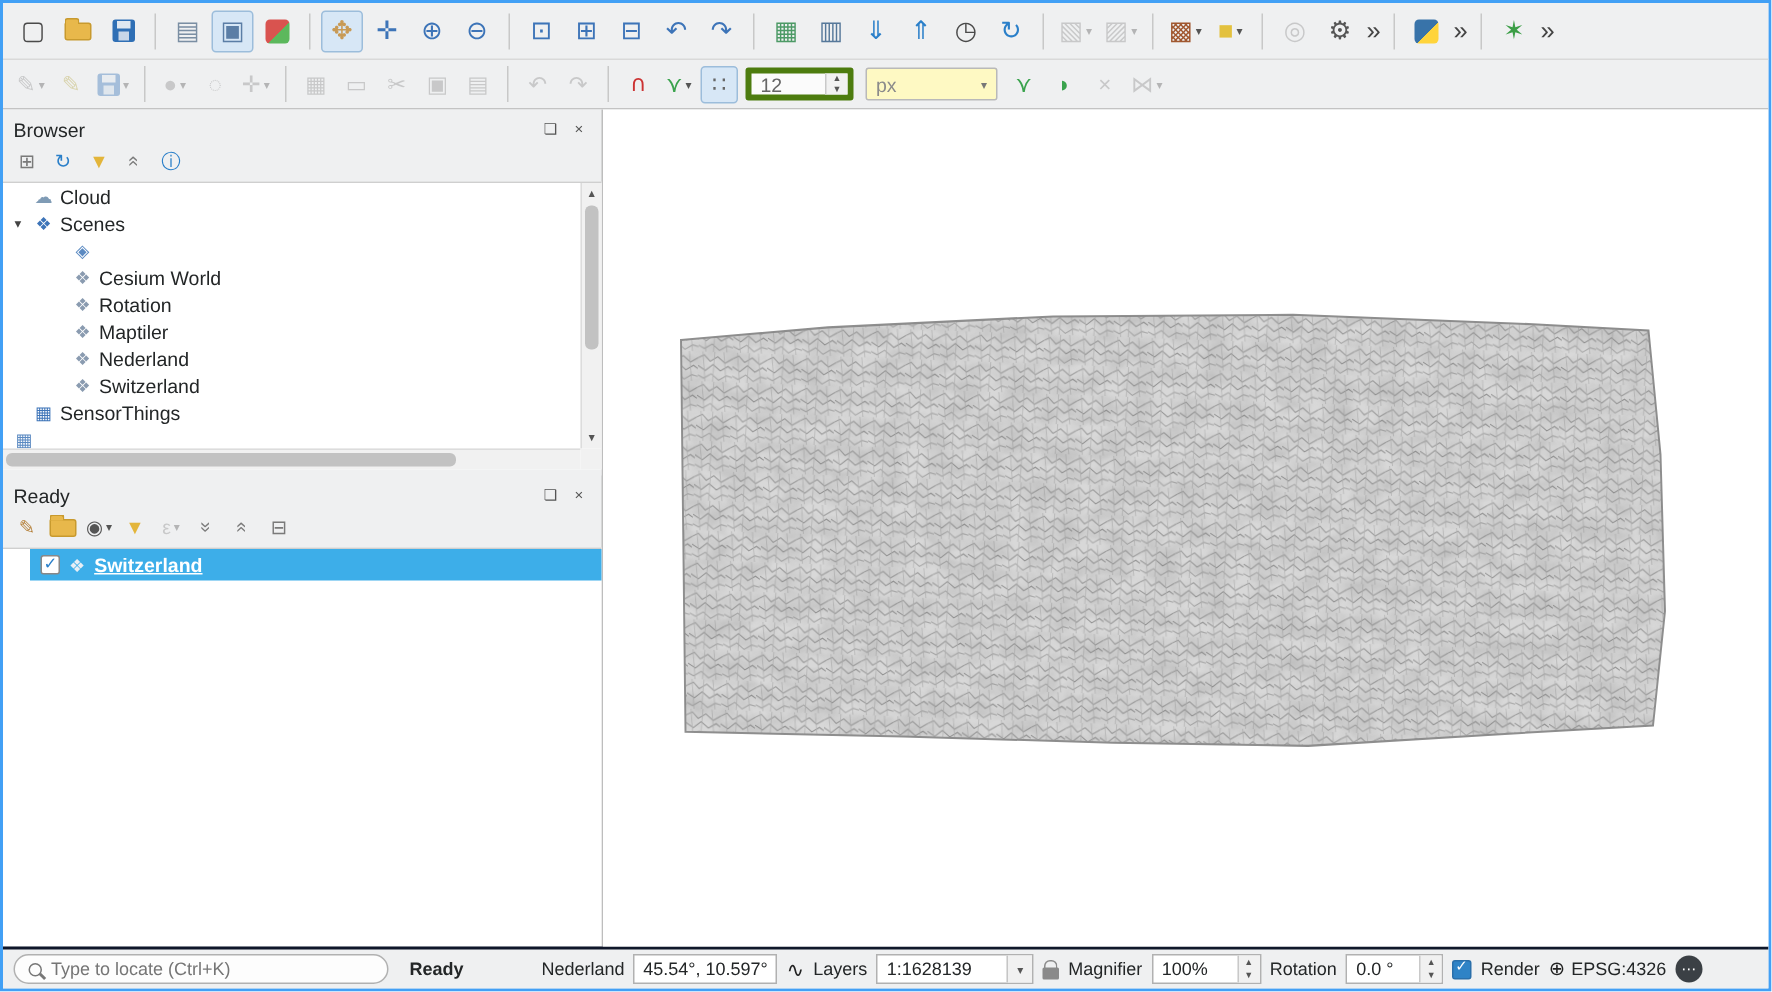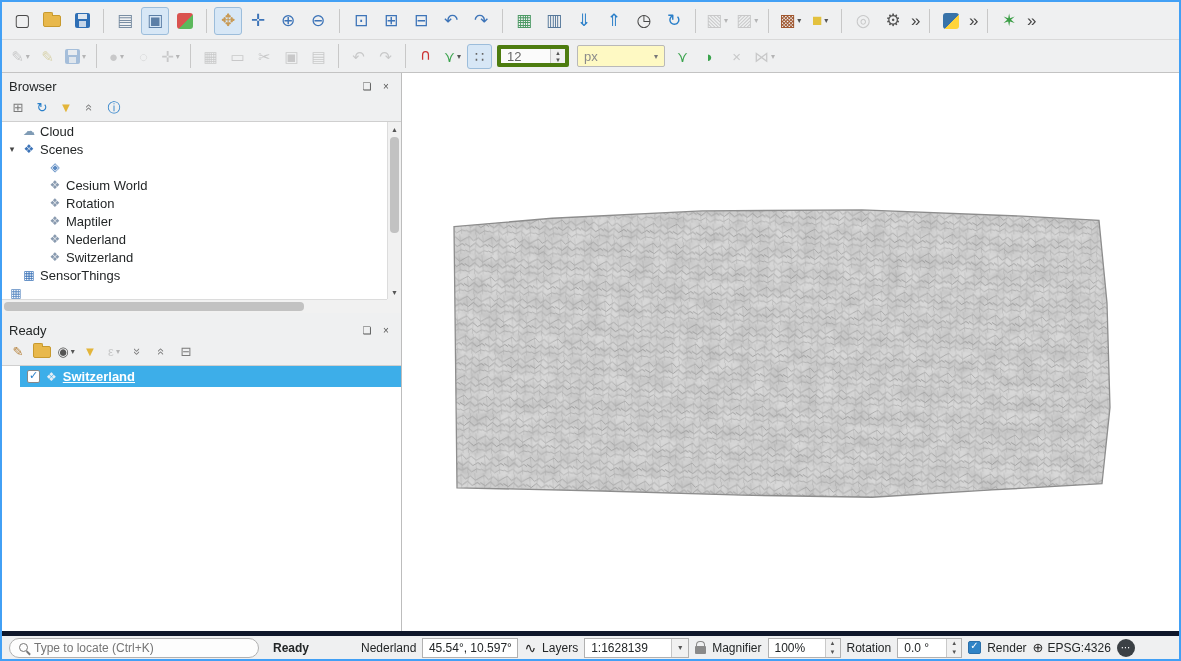--- a/index.html
+++ b/index.html
@@ -73,21 +73,21 @@
   .layer-ico{font-size:12px;color:#e8eef5;}
   .layer-label{font-weight:bold;text-decoration:underline;}
   .cb{width:13px;height:13px;background:#fff;border:1px solid #888;border-radius:2px;position:relative;flex:none;}
   .cb.checked::after{content:"✓";position:absolute;top:-2px;left:1px;font-size:11px;font-weight:bold;color:#2a7fc9;}
 
   
   .canvas{flex:1;background:#fff;position:relative;min-width:0;}
   .canvas svg{position:absolute;inset:0;width:100%;height:100%;}
 
   
-  .statusbar{height:28px;display:flex;align-items:center;gap:6px;padding:0 7px;background:#eff0f1;border-top:5px solid #0f172a;font-size:12px;flex:none;}
+  .statusbar{height:28px;display:flex;align-items:center;gap:6px;padding:0 7px;background:#eff0f1;border-top:2px solid #0f172a;font-size:12px;flex:none;}
   .locate{width:250px;height:20px;border:1px solid #b1b1b1;border-radius:10px;background:#fdfdfd;display:flex;align-items:center;padding:0 9px;gap:6px;flex:none;margin-right:8px;}
   .locate input{border:none;outline:none;background:transparent;width:100%;font-size:12px;color:#444;font-family:inherit;}
   .mag-icon{width:9px;height:9px;border:1.5px solid #777;border-radius:50%;position:relative;flex:none;}
   .mag-icon::after{content:"";position:absolute;width:5px;height:1.5px;background:#777;transform:rotate(45deg);right:-4px;bottom:-2px;}
   .sb-text{width:56px;flex:none;font-weight:bold;}
   .coordinate-label{margin-left:26px;}
   .coord-box{width:96px;height:20px;border:1px solid #b1b1b1;background:#fff;display:flex;align-items:center;justify-content:center;flex:none;}
   .squiggle{font-size:14px;color:#222;flex:none;}
   .scale-combo{height:20px;border:1px solid #b1b1b1;background:#fff;display:flex;align-items:stretch;flex:none;}
   .combo-val{width:86px;display:flex;align-items:center;padding:0 6px;}

